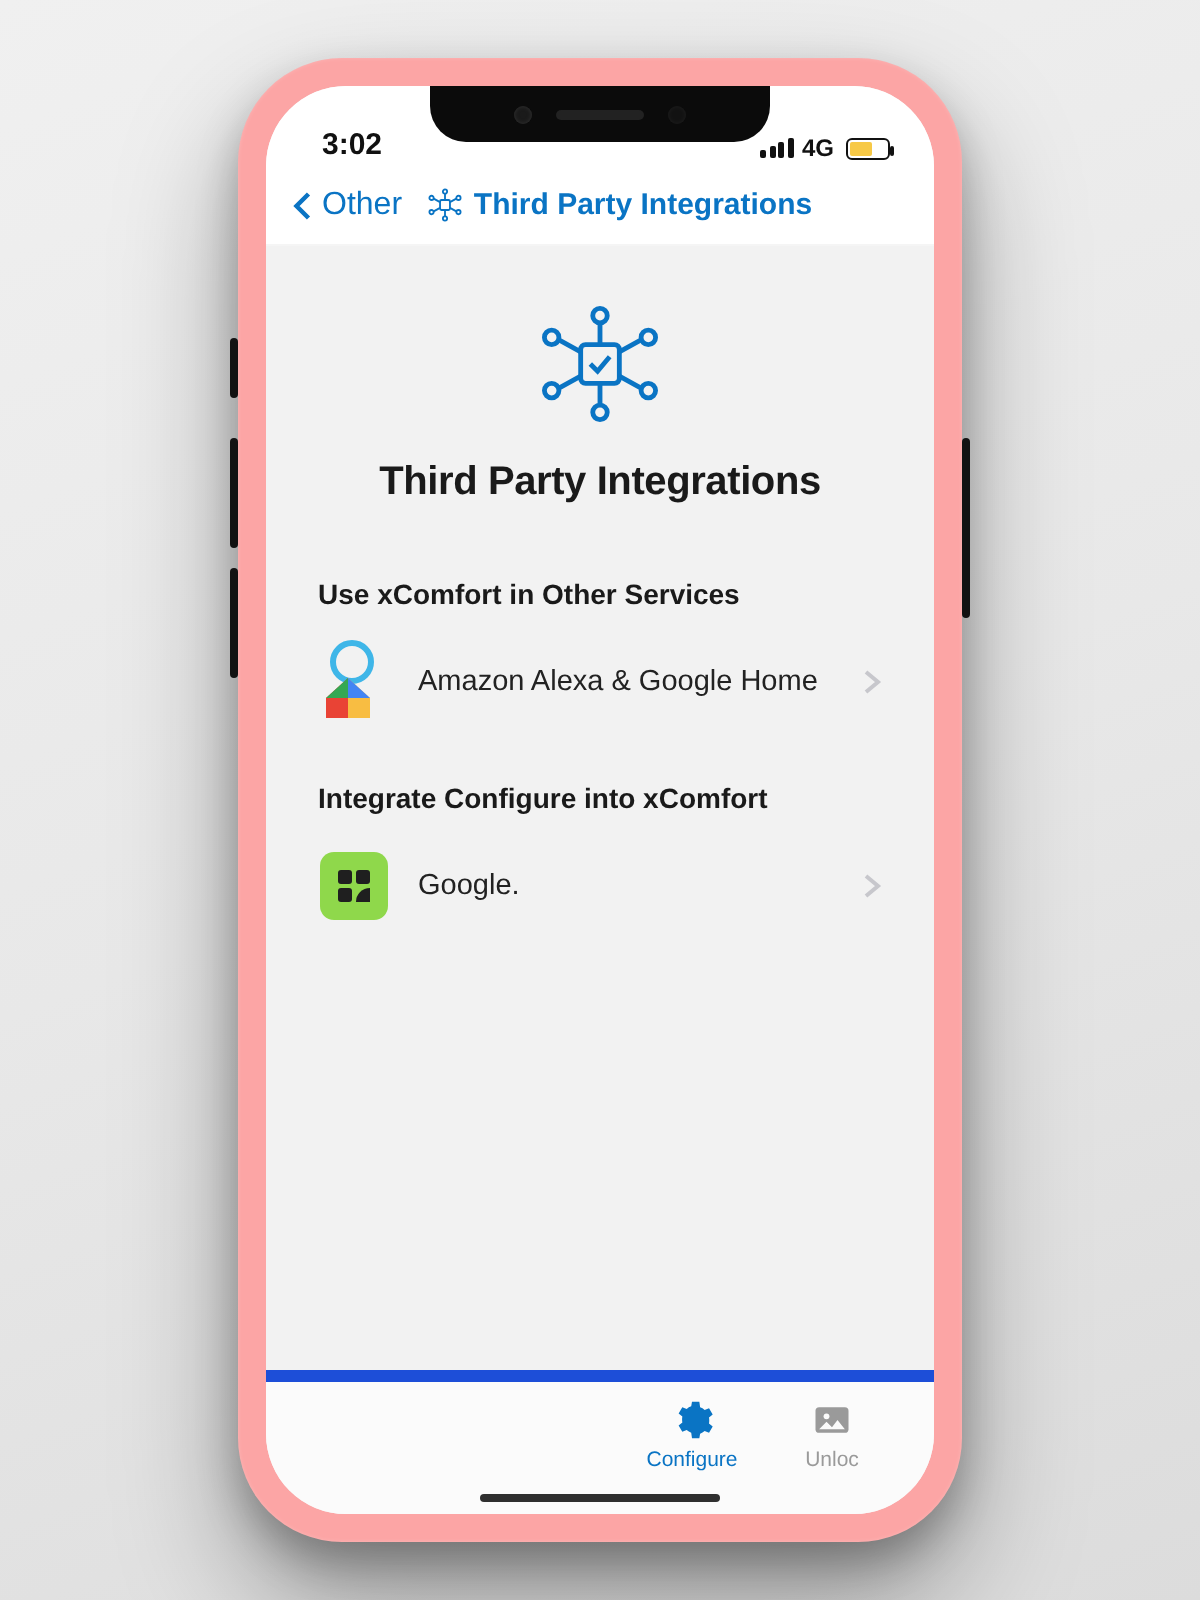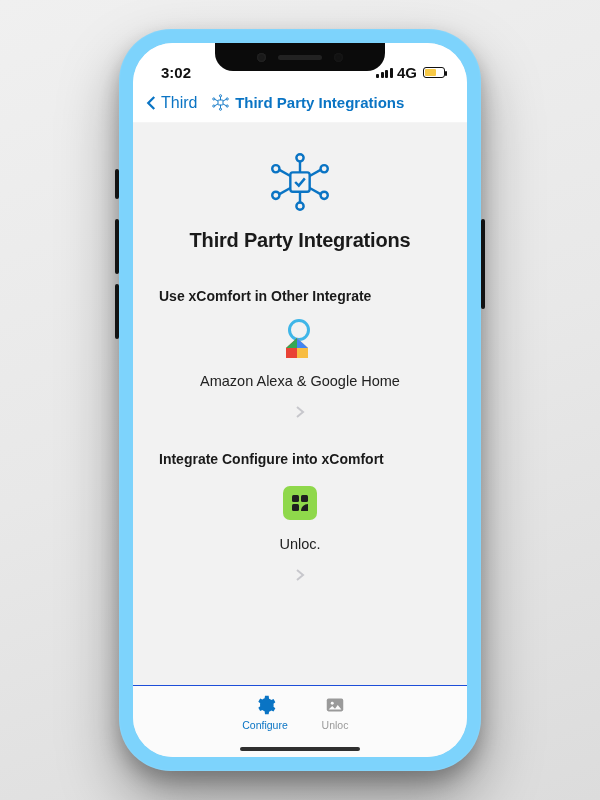--- a/index.html
+++ b/index.html
@@ -5,21 +5,21 @@
     * { margin: 0; padding: 0; box-sizing: border-box; -webkit-font-smoothing: antialiased; }
     body {
       width: 600px; height: 800px;
       background: linear-gradient(160deg, #f0f0f0 0%, #e8e8e8 50%, #dcdcdc 100%);
       display: flex; align-items: center; justify-content: center;
       font-family: -apple-system, "Helvetica Neue", Arial, sans-serif;
       overflow: hidden;
     }
     .phone {
       width: 362px; height: 742px;
-      background: #7dd3fc;
+      background: #fca5a5;
       border-radius: 52px;
       padding: 14px;
       box-shadow: 0 30px 60px rgba(0,0,0,0.35), 0 10px 20px rgba(0,0,0,0.25), inset 0 0 2px rgba(255,255,255,0.2);
       position: relative;
     }
     .side-btn { position: absolute; background:#121212; border-radius:2px; }
     .side-btn.right { right:-4px; top:190px; width:4px; height:90px; }
     .side-btn.left1 { left:-4px; top:140px; width:4px; height:30px; }
     .side-btn.left2 { left:-4px; top:190px; width:4px; height:55px; }
     .side-btn.left3 { left:-4px; top:255px; width:4px; height:55px; }
@@ -37,21 +37,21 @@
       border-bottom-left-radius: 18px; border-bottom-right-radius: 18px;
       z-index: 50; display:flex; align-items:center; justify-content:center; gap:12px;
     }
     .speaker { width:44px; height:5px; background:#222; border-radius:3px; }
     .cam { width:9px; height:9px; background:#1a1a1a; border-radius:50%; box-shadow:inset 0 0 2px #333; }
     .status-bar {
       height: 40px; display:flex; align-items:flex-end; justify-content:space-between;
       padding: 0 22px 2px 28px; font-size:15px; font-weight:600; color:#111;
       background:#fff;
     }
-    .status-right { display:flex; align-items:center; gap:4px; font-size:15px; font-weight:600;}
+    .status-right { display:flex; align-items:center; gap:4px; font-size:12px; font-weight:600;}
     .sig { display:flex; gap:1.5px; align-items:flex-end; }
     .sig i { width:3px; background:#111; display:block; border-radius:1px;}
     .sig i:nth-child(1){height:4px}.sig i:nth-child(2){height:6px}.sig i:nth-child(3){height:8px}.sig i:nth-child(4){height:10px}
     .batt { width:22px; height:11px; border:1px solid #111; border-radius:3px; position:relative; margin-left:2px;}
     .batt::after{content:"";position:absolute;right:-3px;top:3px;width:2px;height:5px;background:#111;border-radius:1px;}
     .batt i{position:absolute;left:1px;top:1px;bottom:1px;width:55%;background:#f7c946;border-radius:1px;}
 
     .nav {
       background:#fff; height:40px; display:flex; align-items:center;
       padding:0 10px; gap:6px; border-bottom:1px solid rgba(0,0,0,0.04);
@@ -64,35 +64,34 @@
     .content { flex:1; background:#f2f2f2; overflow:auto; }
     .hero { text-align:center; padding:30px 20px 18px; }
     .net-icon { display:inline-block; margin-bottom:14px; }
     h1 { font-size:20px; font-weight:700; color:#1a1a1a; letter-spacing:-0.2px; }
 
     .section { padding: 18px 22px 0; }
     .section-h { font-size:14px; font-weight:700; color:#1a1a1a; margin-bottom:12px; margin-left:4px;}
     .row {
       display:flex; align-items:center; gap:14px; padding:6px 4px 14px;
       cursor:pointer;
-      flex-direction:column;
     }
     .row .icon-box { width:36px; height:36px; display:flex; align-items:center; justify-content:center; flex-shrink:0; position:relative;}
     .row .label { flex:1; font-size:14.5px; color:#222; line-height:1.3; }
     .chev { color:#c7c7cc; }
 
     .alexa-google { position:relative; width:36px; height:36px; }
     .alexa-ring { position:absolute; top:-3px; left:6px; width:22px; height:22px; border:3px solid #3fb6e8; border-radius:50%; }
     .ghome { position:absolute; bottom:-2px; left:2px; }
 
     .unloc-tile { width:34px; height:34px; background:#8fd84b; border-radius:7px; display:flex; align-items:center; justify-content:center; }
 
     .tabbar {
-      height:72px; background:#fbfbfb; border-top:1px solid #1d4ed8;
-      display:flex; align-items:flex-start; justify-content:center;
+      height:72px; background:#fbfbfb; border-top:6px solid #1d4ed8;
+      display:flex; align-items:flex-start; justify-content:flex-end;
       padding:8px 16px 0;
     }
     .tab { display:flex; flex-direction:column; align-items:center; gap:3px; color:#9a9a9a; font-size:10.5px; cursor:pointer; width:70px;}
     .tab.active { color:#0a74c4; }
     .tab svg { width:22px; height:22px; }
 
     .home-ind { position:absolute; bottom:6px; left:50%; transform:translateX(-50%); width:120px; height:4px; background:#0b0b0b; border-radius:3px; opacity:0.85;}
   </style>
 </head>
 <body>
@@ -123,21 +122,21 @@
             <i></i>
           </span>
       </div>
     </div>
 
     <div class="nav">
       <div class="back">
         <svg viewBox="0 0 24 24" fill="none" stroke="currentColor" stroke-width="3">
             <polyline points="15 4 7 12 15 20"></polyline>
           </svg>
-        <span>Third</span>
+        <span>Other</span>
       </div>
       <div class="nav-title">
         <svg class="mini-net" width="17" height="17" viewBox="0 0 48 48" fill="none" stroke="currentColor" stroke-width="2.6">
           <rect x="17" y="17" width="14" height="14" rx="2"></rect>
           <circle cx="24" cy="5" r="3"></circle>
             <circle cx="24" cy="43" r="3"></circle>
           <circle cx="5" cy="14" r="3"></circle>
             <circle cx="43" cy="14" r="3"></circle>
           <circle cx="5" cy="34" r="3"></circle>
             <circle cx="43" cy="34" r="3"></circle>
@@ -169,21 +168,21 @@
             <line x1="7" y1="14" x2="16" y2="19"></line>
               <line x1="41" y1="14" x2="32" y2="19"></line>
             <line x1="7" y1="34" x2="16" y2="29"></line>
               <line x1="41" y1="34" x2="32" y2="29"></line>
           </svg>
         </span>
         <h1>Third Party Integrations</h1>
       </div>
 
       <div class="section">
-        <div class="section-h">Use xComfort in Other Integrate</div>
+        <div class="section-h">Use xComfort in Other Services</div>
         <div class="row">
           <div class="icon-box">
             <div class="alexa-google">
               <span class="alexa-ring"></span>
               <svg class="ghome" width="26" height="24" viewBox="0 0 26 24">
                 <path d="M13 2 L24 12 L24 22 L13 22 Z" fill="#f8bd42"></path>
                 <path d="M13 2 L2 12 L2 22 L13 22 Z" fill="#e94335"></path>
                 <path d="M2 12 L13 2 L13 12 Z" fill="#34a853"></path>
                 <path d="M13 12 L24 12 L13 2 Z" fill="#4285f4"></path>
               </svg>
@@ -202,21 +201,21 @@
           <div class="icon-box">
             <div class="unloc-tile">
               <svg width="20" height="20" viewBox="0 0 20 20">
                 <rect x="2" y="2" width="7" height="7" rx="1.5" fill="#1f1f1f"></rect>
                 <rect x="11" y="2" width="7" height="7" rx="1.5" fill="#1f1f1f"></rect>
                 <rect x="2" y="11" width="7" height="7" rx="1.5" fill="#1f1f1f"></rect>
                 <path d="M11 18 A7 7 0 0 1 18 11 L18 18 Z" fill="#1f1f1f"></path>
               </svg>
             </div>
           </div>
-          <div class="label">Unloc.</div>
+          <div class="label">Google.</div>
           <svg class="chev" width="10" height="14" viewBox="0 0 10 14" fill="none" stroke="currentColor" stroke-width="2">
               <polyline points="2 2 8 7 2 12"></polyline>
             </svg>
         </div>
       </div>
     </div>
 
     <div class="tabbar">
       <div class="tab active">
         <svg viewBox="0 0 24 24" fill="currentColor">

